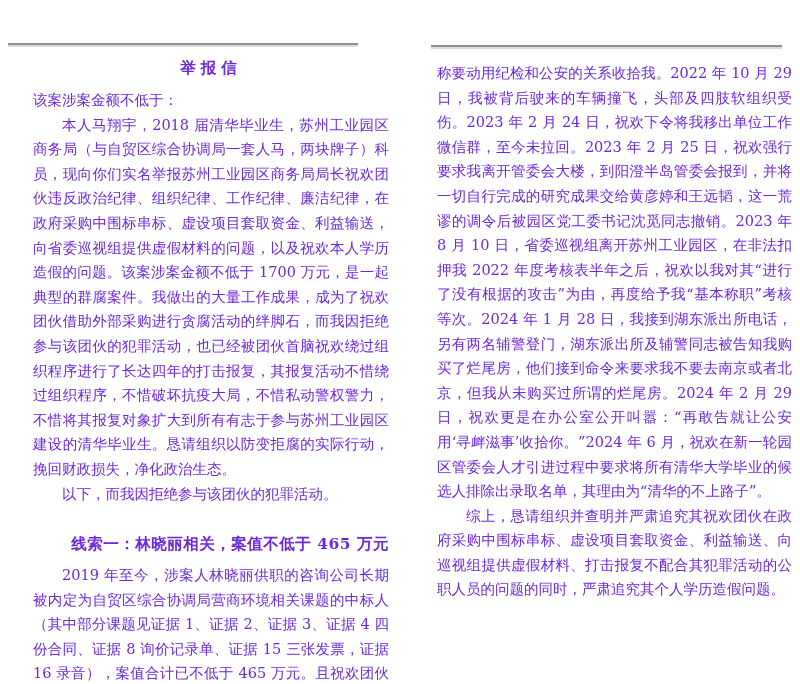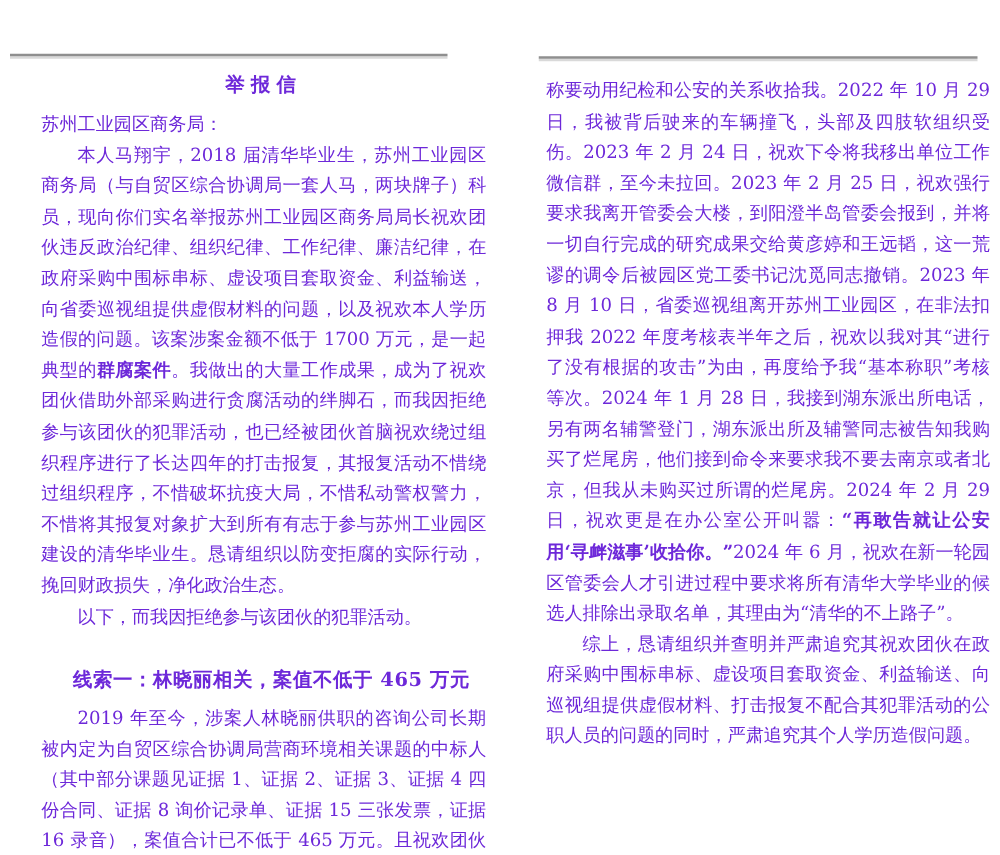--- a/index.html
+++ b/index.html
@@ -44,37 +44,37 @@
     line-height: 24px;
   }
   .para { margin: 0; }
   .indent { text-indent: 2em; }
   .clue-heading {
     margin: 25px 0 6px 0;
     font-size: 15.5px;
     font-weight: bold;
     line-height: 26px;
     text-indent: 0.8em;
-    text-align: center;
+    text-align: right;
     letter-spacing: 0.5px;
   }
-  .bold-seg { font-weight: bold; }
+  .bold-seg { font-weight: normal; }
 </style>
 </head>
 <body>
 
 <div id="canvas">
 
   <div id="rule-left" class="page-rule"></div>
   <div id="rule-right" class="page-rule"></div>
 
   <div id="page-left" class="page-col">
     <h1 class="doc-title">举报信</h1>
 
-    <p class="para">苏州工业园区商务局：</p>
+    <p class="para">该案涉案金额不低于：</p>
 
     <p class="para indent"><span>本人马翔宇，2018 届清华毕业生，苏州工业园区商务局（与自贸区综合协调局一套人马，两块牌子）科员，现向你们实名举报苏州工业园区商务局局长祝欢团伙违反政治纪律、组织纪律、工作纪律、廉洁纪律，在政府采购中围标串标、虚设项目套取资金、利益输送，向省委巡视组提供虚假材料的问题，以及祝欢本人学历造假的问题。该案涉案金额不低于 1700 万元，是一起典型的</span><span class="bold-seg">群腐案件</span><span>。我做出的大量工作成果，成为了祝欢团伙借助外部采购进行贪腐活动的绊脚石，而我因拒绝参与该团伙的犯罪活动，也已经被团伙首脑祝欢绕过组织程序进行了长达四年的打击报复，其报复活动不惜绕过组织程序，不惜破坏抗疫大局，不惜私动警权警力，不惜将其报复对象扩大到所有有志于参与苏州工业园区建设的清华毕业生。恳请组织以防变拒腐的实际行动，挽回财政损失，净化政治生态。</span></p>
 
     <p class="para indent">以下，而我因拒绝参与该团伙的犯罪活动。</p>
 
     <h2 class="clue-heading">线索一：林晓丽相关，案值不低于 465 万元</h2>
 
     <p class="para indent">2019 年至今，涉案人林晓丽供职的咨询公司长期被内定为自贸区综合协调局营商环境相关课题的中标人（其中部分课题见证据 1、证据 2、证据 3、证据 4 四份合同、证据 8 询价记录单、证据 15 三张发票，证据 16 录音），案值合计已不低于 465 万元。且祝欢团伙与林晓丽已经结成紧密的利益集团，林晓丽在 2019-2023 年五年中分别供职于毕马威咨询与普华永道咨询两家公司，于是 2019（见证据 1）和 2020(见证据 2)两年，相关课题的中标方就被内定为毕马威咨询，</p>
   </div>
 

